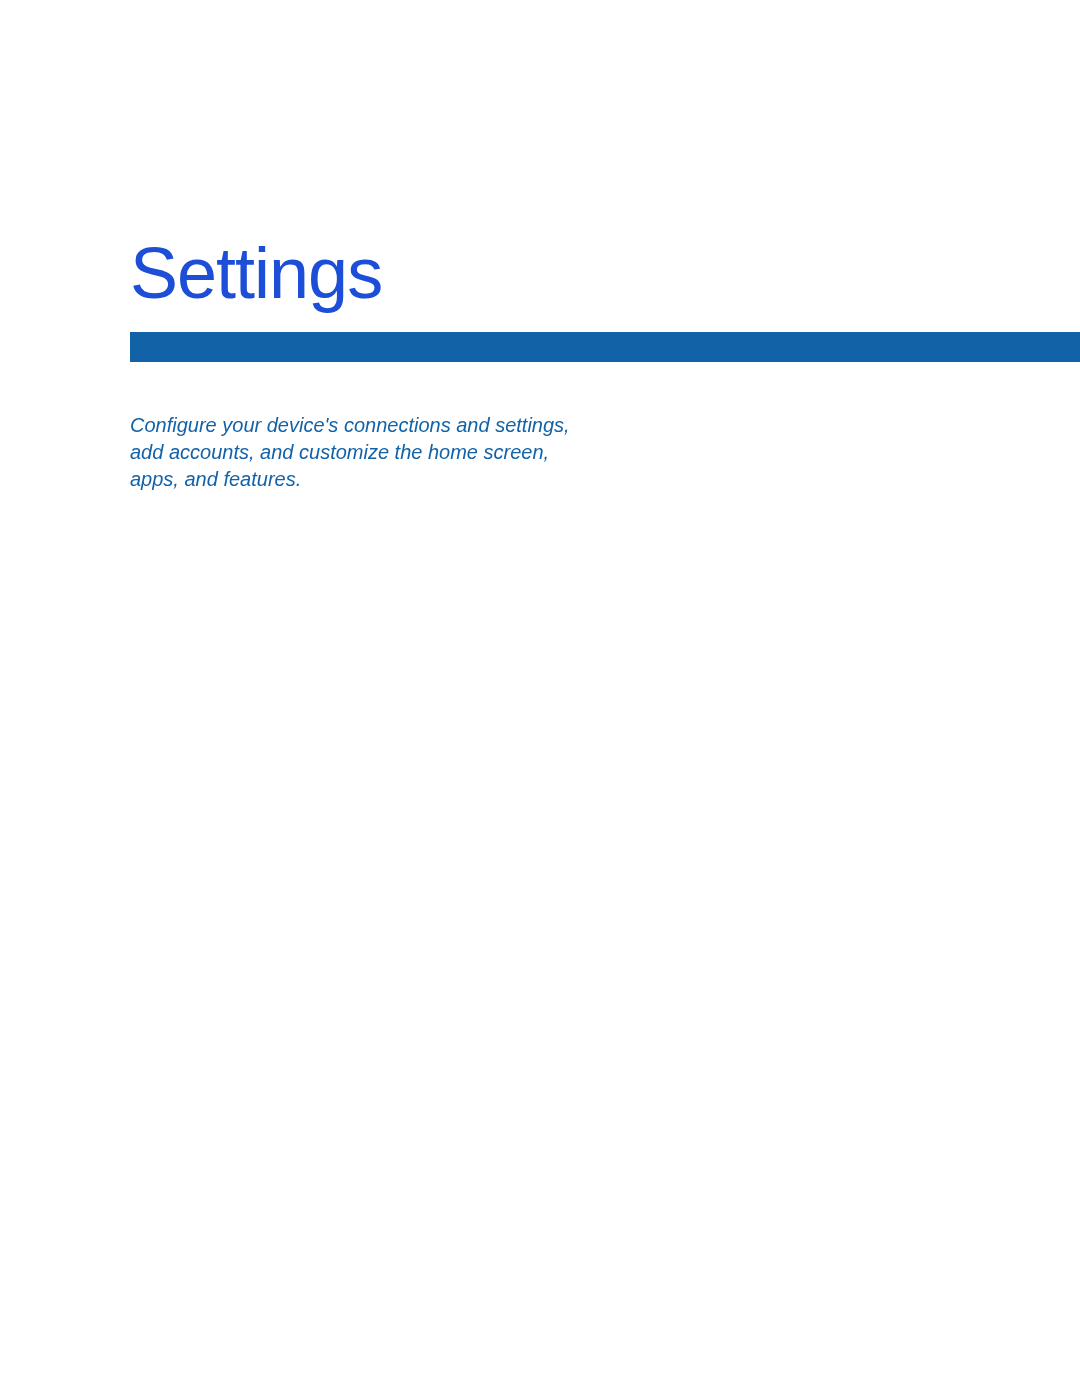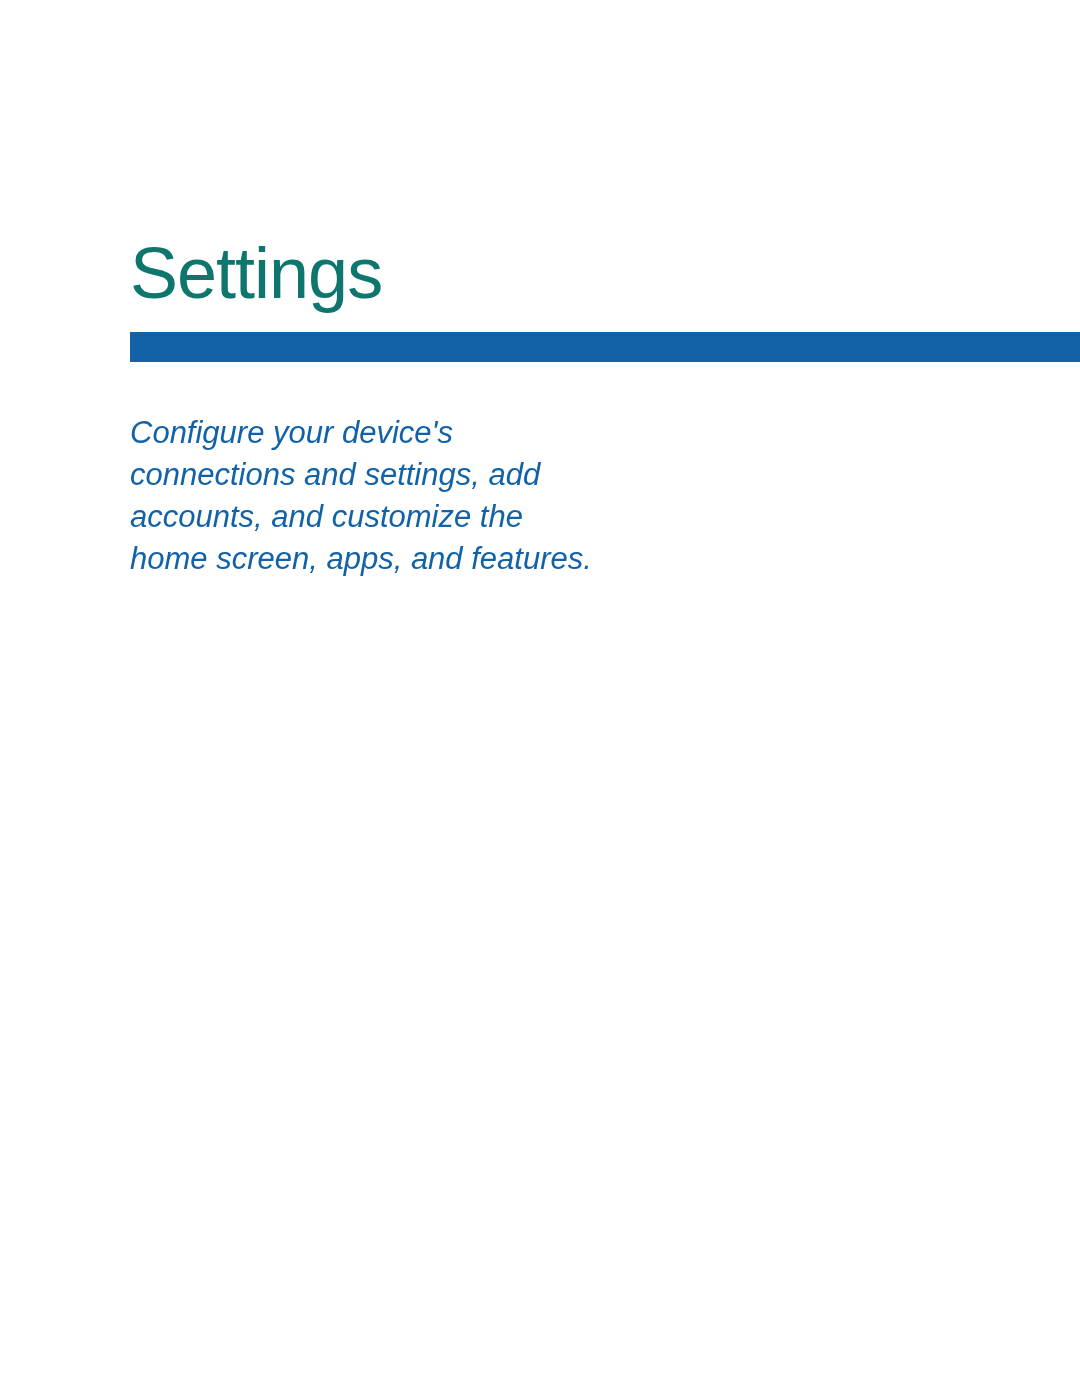--- a/index.html
+++ b/index.html
@@ -13,37 +13,37 @@
       background: #ffffff;
       font-family: "Helvetica Neue", Helvetica, Arial, sans-serif;
       position: relative;
     }
     .page-title {
       position: absolute;
       top: 232px;
       left: 130px;
       font-size: 72px;
       font-weight: 300;
-      color: #0f766e;
+      color: #1d4ed8;
       letter-spacing: -1px;
     }
     .divider-bar {
       position: absolute;
       top: 332px;
       left: 130px;
       right: 0;
       height: 30px;
       background: #1262a8;
     }
     .description {
       position: absolute;
       top: 412px;
       left: 130px;
       width: 470px;
-      font-size: 31px;
+      font-size: 20px;
       line-height: 1.35;
       font-style: italic;
       color: #1262a8;
       font-weight: 400;
     }
   </style>
 </head>
 <body>
 
 <h1 class="page-title">Settings</h1>

